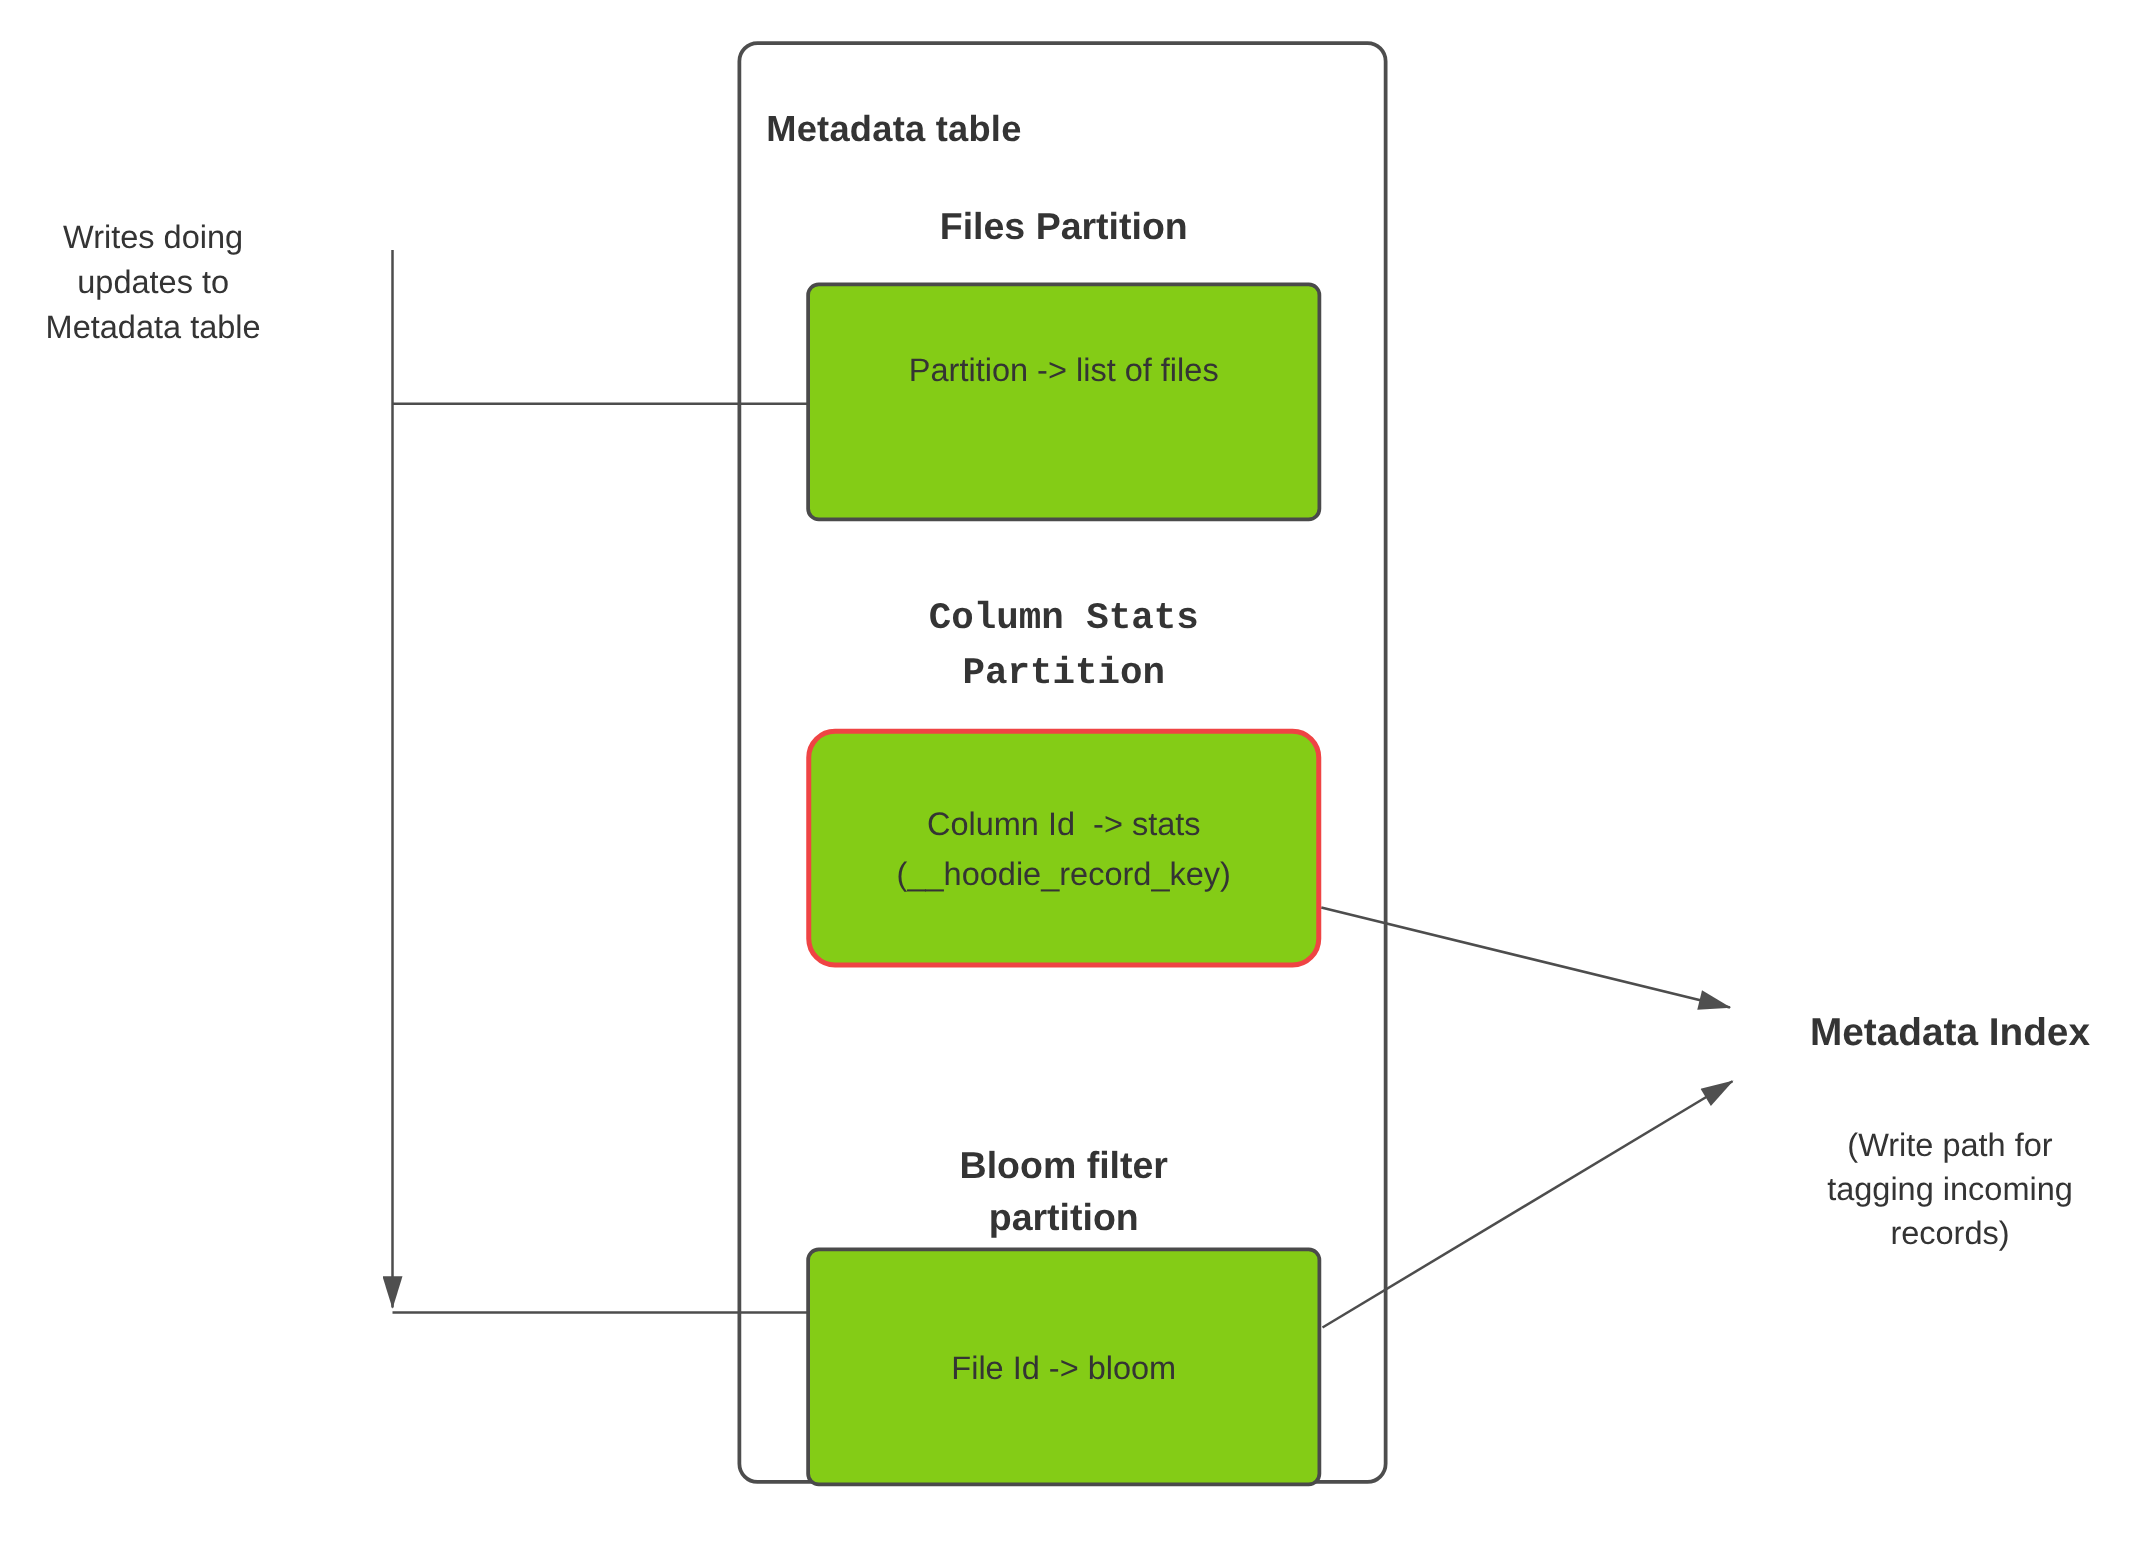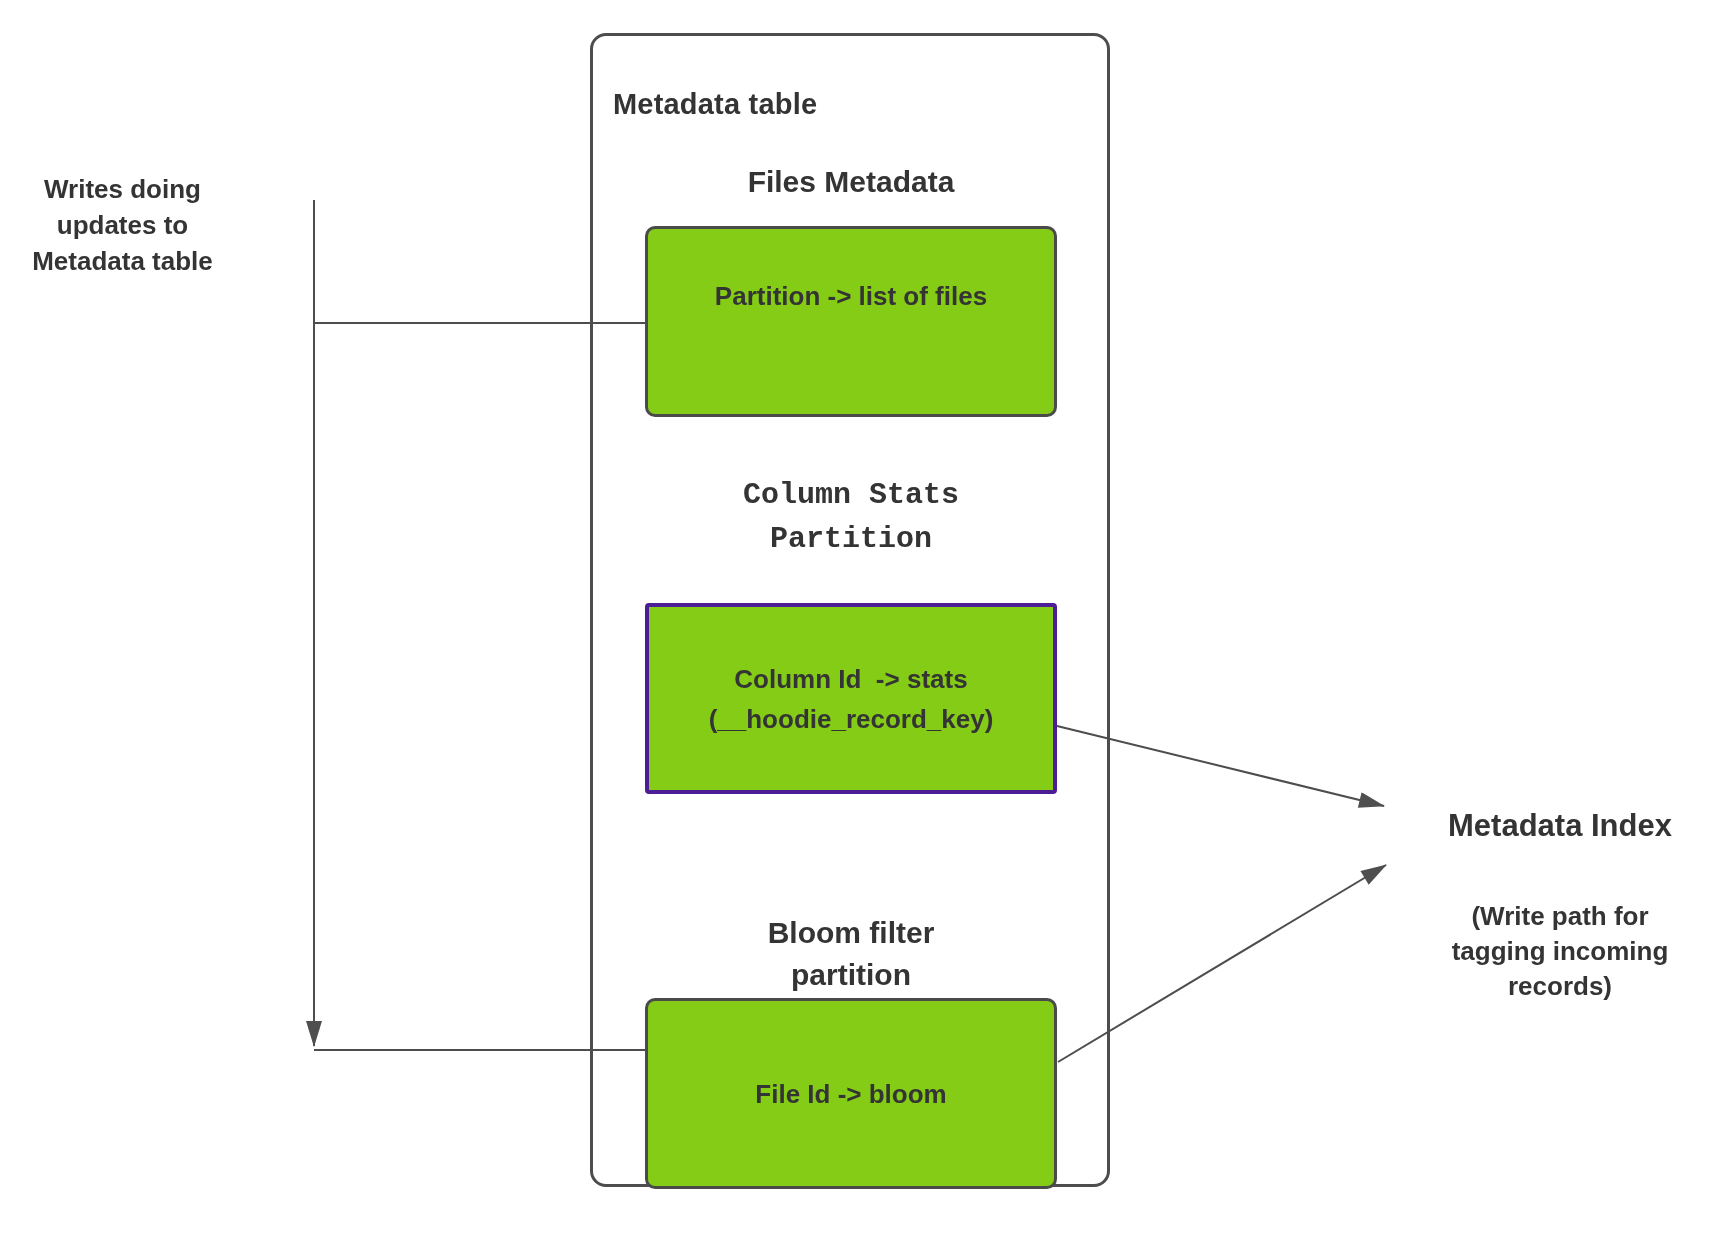--- a/index.html
+++ b/index.html
@@ -10,21 +10,21 @@
   #canvas {
     position: relative;
     width: 1718px;
     height: 1244px;
     background: #ffffff;
     font-family: "Liberation Sans", "DejaVu Sans", sans-serif;
     color: #343434;
     overflow: hidden;
   }
   .abs { position: absolute; }
-  .pre { white-space: pre-wrap; font-weight: bold; }
+  .pre { white-space: pre-wrap; }
   .center { text-align: center; }
 
   #connector-layer {
     position: absolute;
     left: 0; top: 0;
     width: 1718px;
     height: 1244px;
     pointer-events: none;
   }
 
@@ -67,23 +67,22 @@
     justify-content: center;
     font-size: 26px;
     line-height: 40px;
   }
   .files-box {
     top: 226px;
     padding-bottom: 52px;
   }
   .column-box {
     top: 583px;
-    border: 4px solid #4c1d95;
-    border-radius: 4px;
-    margin-top: 20px;
+    border: 4px solid #ef4444;
+    border-radius: 23px;
   }
   .bloom-box {
     top: 998px;
   }
 
   .index-title {
     left: 1390px; top: 808px; width: 340px;
     font-size: 31px; font-weight: bold;
   }
   .index-caption {
@@ -115,21 +114,21 @@
   </svg>
 
   <div class="abs note pre center">Writes doing
 updates to
 Metadata table</div>
 
   <div class="abs outer-container"></div>
 
   <div class="abs table-title">Metadata table</div>
 
-  <div class="abs section-heading files-heading pre center">Files Metadata</div>
+  <div class="abs section-heading files-heading pre center">Files Partition</div>
   <div class="abs node-box files-box">
     <span class="pre center">Partition -&gt; list of files</span>
   </div>
 
   <div class="abs section-heading column-heading pre center">Column Stats
 Partition</div>
   <div class="abs node-box column-box">
     <span class="pre center">Column Id  -&gt; stats
 (__hoodie_record_key)</span>
   </div>

